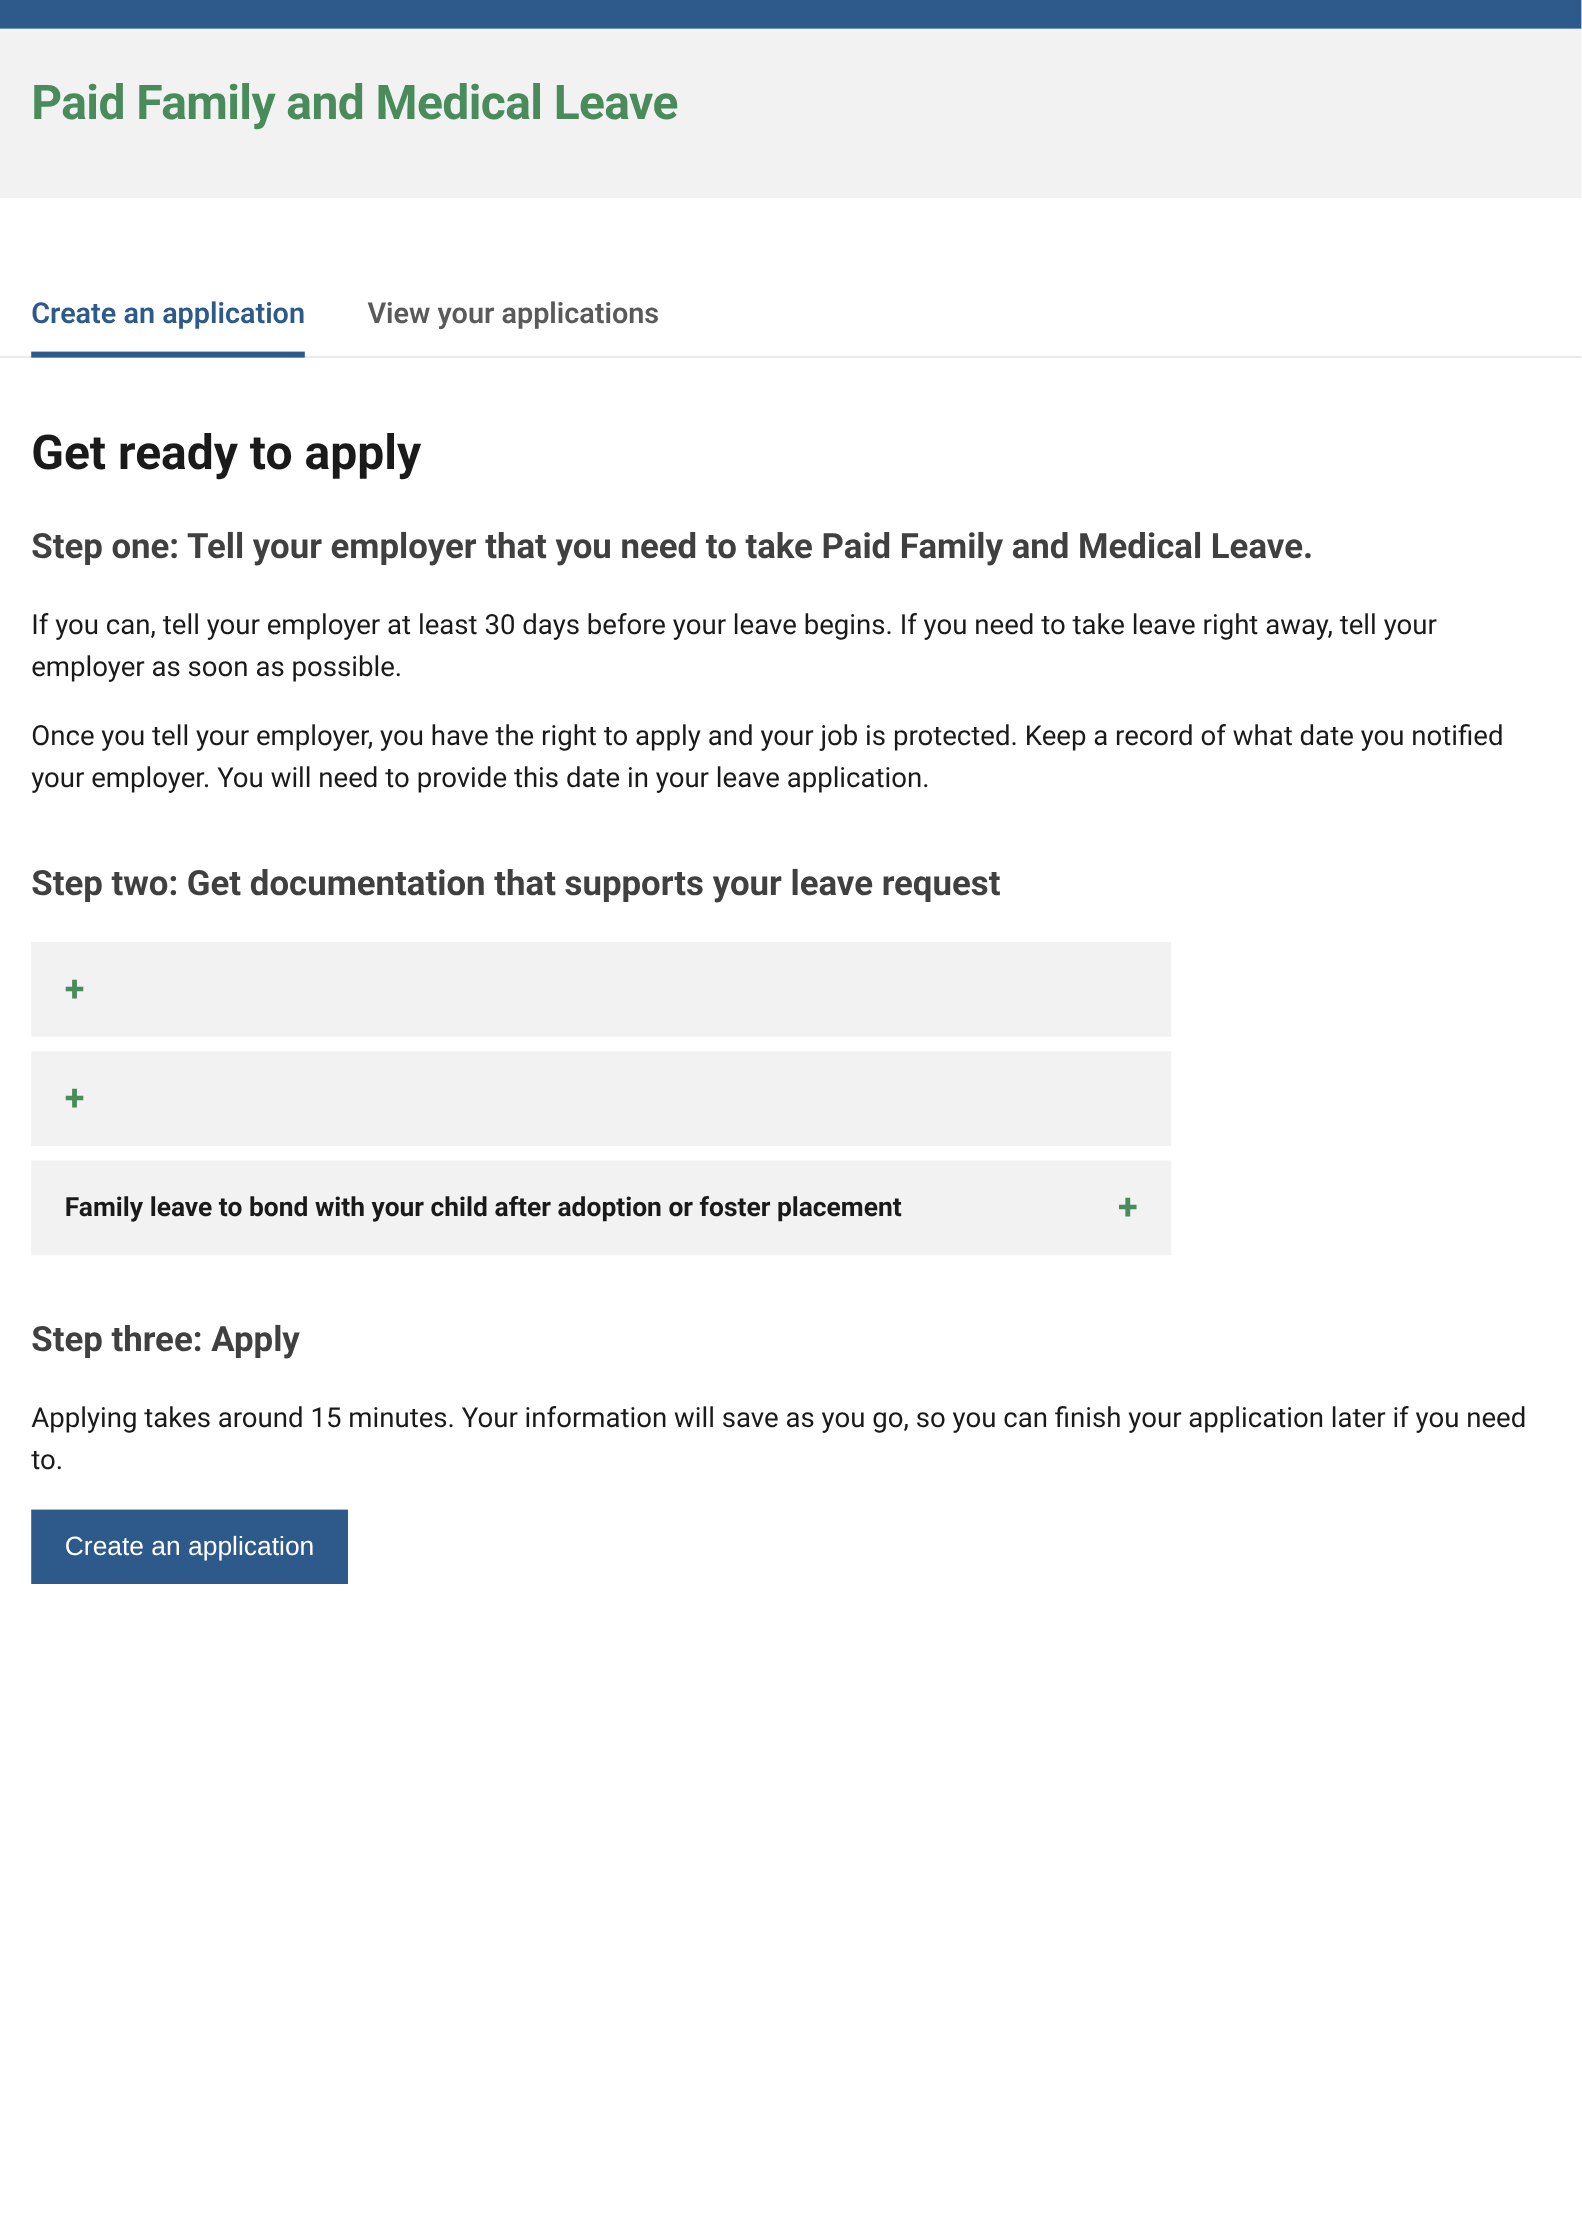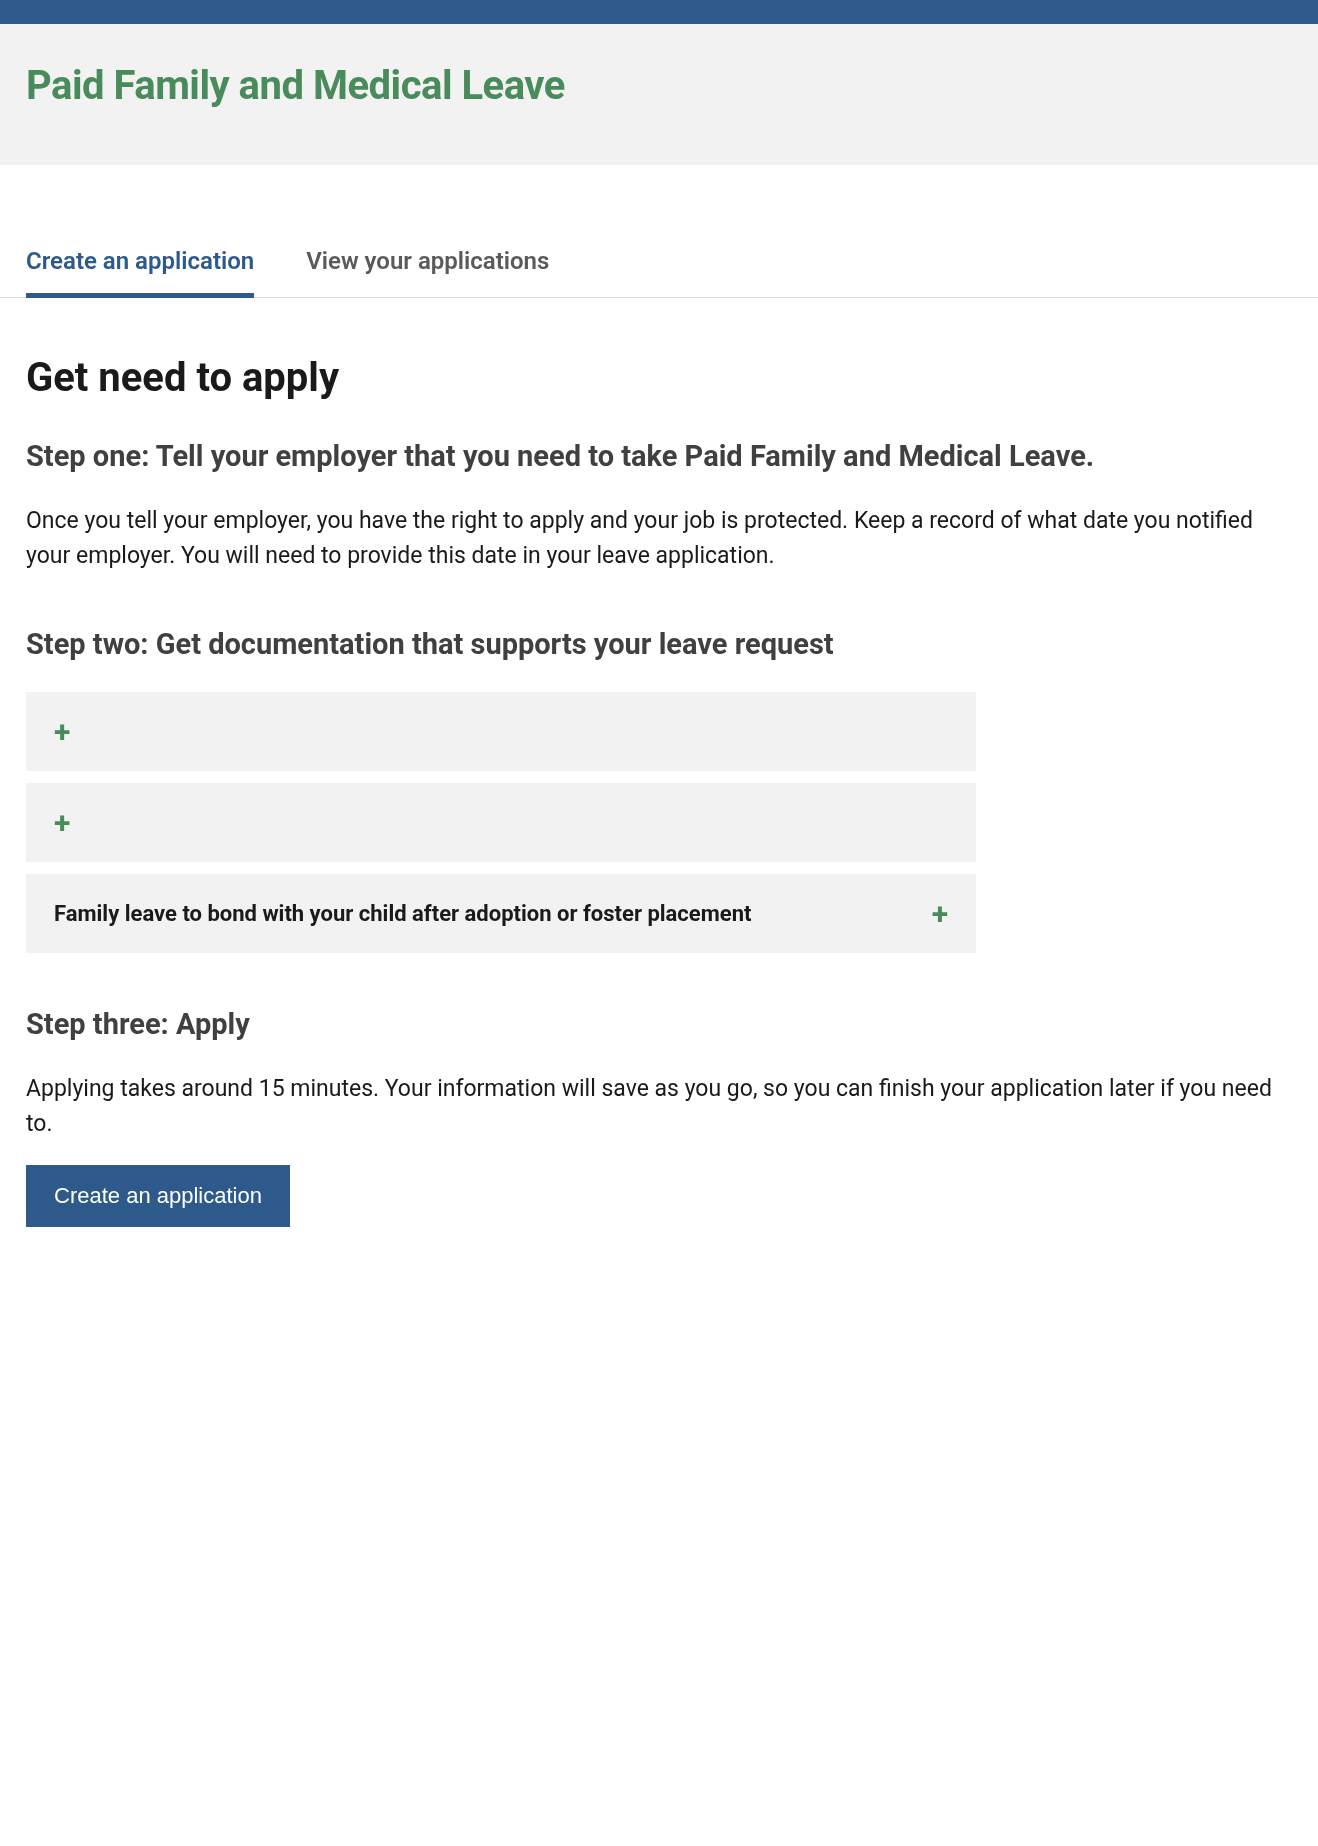--- a/index.html
+++ b/index.html
@@ -120,24 +120,25 @@
 <header class="header">
   <h1 class="header-title">Paid Family and Medical Leave</h1>
 </header>
 
 <nav class="tabs">
   <div class="tab active">Create an application</div>
   <div class="tab inactive">View your applications</div>
 </nav>
 
 <main class="content">
-  <h2 class="page-heading">Get need to apply</h2>
+  <h2 class="page-heading">Get ready to apply</h2>
 
   <section class="step-block">
     <h3 class="step-heading">Step one: Tell your employer that you need to take Paid Family and Medical Leave.</h3>
+    <p class="body-text">If you can, tell your employer at least 30 days before your leave begins. If you need to take leave right away, tell your employer as soon as possible.</p>
     <p class="body-text">Once you tell your employer, you have the right to apply and your job is protected. Keep a record of what date you notified your employer. You will need to provide this date in your leave application.</p>
   </section>
 
   <section class="step-block">
     <h3 class="step-heading">Step two: Get documentation that supports your leave request</h3>
     <div class="accordion-list">
       <div class="accordion-item">
         <span class="accordion-icon">+</span>
       </div>
       <div class="accordion-item">

